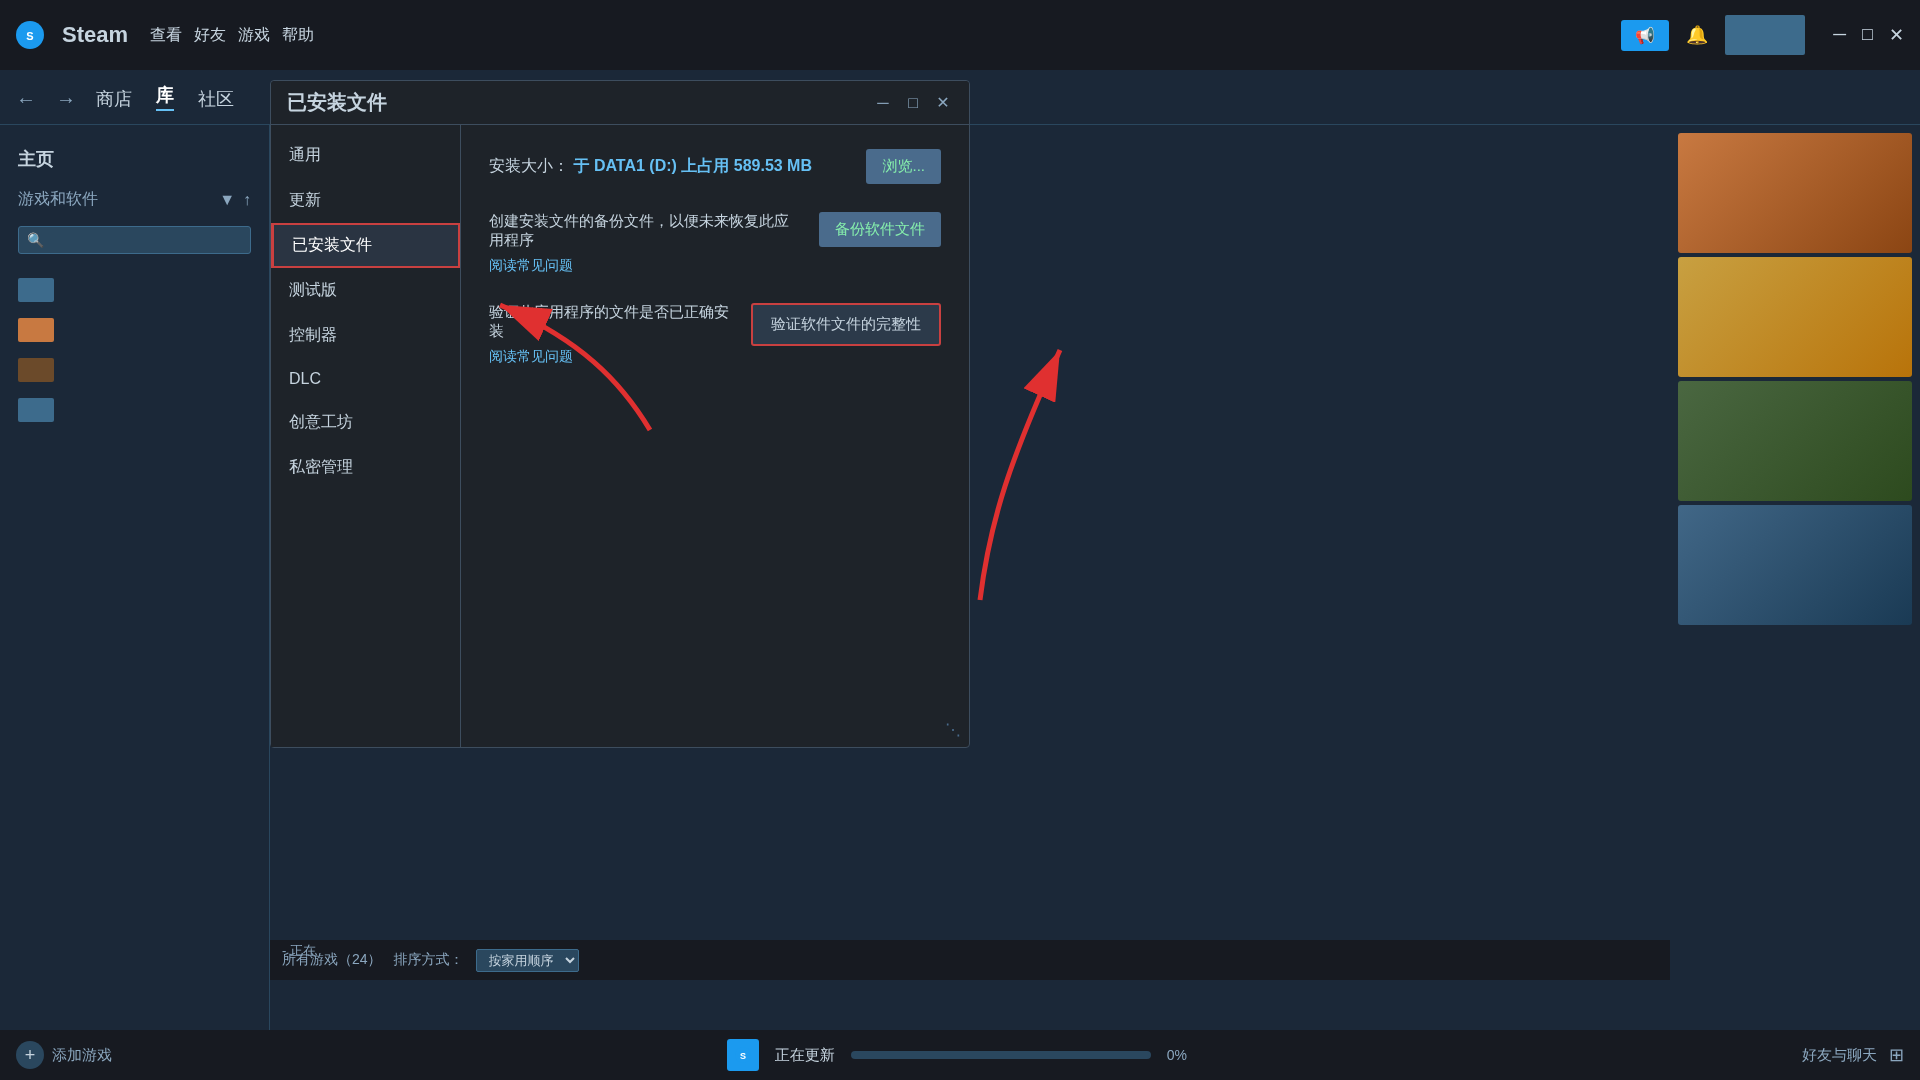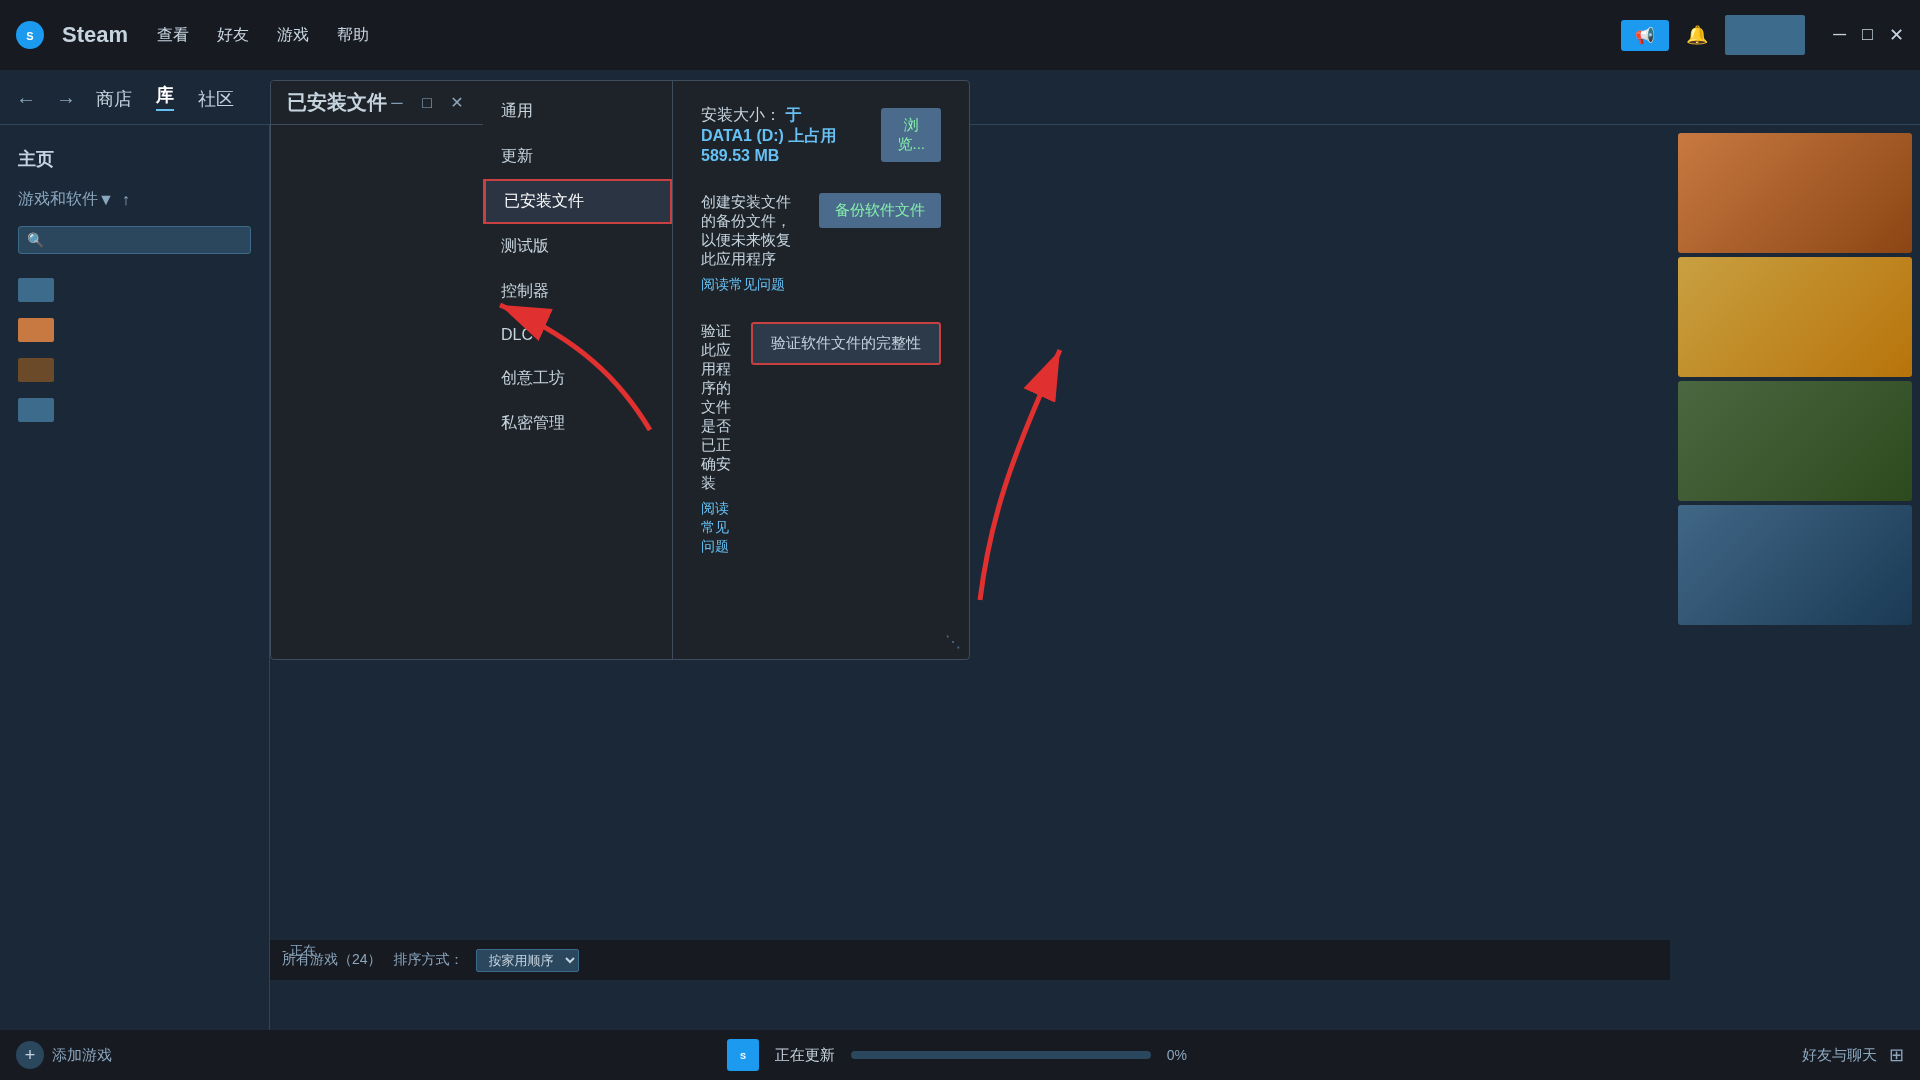--- a/index.html
+++ b/index.html
@@ -40,22 +40,22 @@
       font-size: 12px;
       font-weight: bold;
     }
     .title-steam-text {
       color: #c6d4df;
       font-size: 22px;
       font-weight: bold;
     }
     .title-menu {
       display: flex;
-      gap: 28px;
-      margin-left: 11px;
+      gap: 12px;
+      margin-left: 4px;
       font-family: Liberation Mono, monospace;
     }
     .title-menu span {
       color: #c6d4df;
       font-size: 16px;
       cursor: pointer;
     }
     .title-bar-right {
       margin-left: auto;
       display: flex;
@@ -164,21 +164,21 @@
     }
     .sidebar-home {
       color: #c6d4df;
       font-size: 18px;
       padding: 10px 18px;
       font-weight: bold;
     }
     .sidebar-filter-row {
       display: flex;
       align-items: center;
-      justify-content: flex-start;
+      justify-content: space-between;
       padding: 8px 18px;
     }
     .sidebar-filter-label {
       color: #8ba7bf;
       font-size: 16px;
     }
     .sidebar-filter-icons {
       display: flex;
       gap: 8px;
       color: #8ba7bf;
@@ -273,26 +273,26 @@
     .cover-2 { background: linear-gradient(135deg, #c8a041, #b8730a); }
     .cover-3 { background: linear-gradient(135deg, #4a6741, #2d4a1e); }
     .cover-4 { background: linear-gradient(135deg, #416787, #1a3a54); }
 
     
     .settings-dialog {
       position: absolute;
       top: 0;
       left: 270px;
       width: 700px;
-      height: 580px;
+      height: 668px;
       background: #1e2329;
       border: 1px solid #3d4d5e;
       border-radius: 4px;
       display: flex;
-      flex-direction: row;
+      flex-direction: column;
       z-index: 200;
     }
     .dialog-title-bar {
       height: 44px;
       background: #1e2329;
       border-bottom: 1px solid #3d4d5e;
       display: flex;
       align-items: center;
       padding: 0 16px;
       justify-content: space-between;

